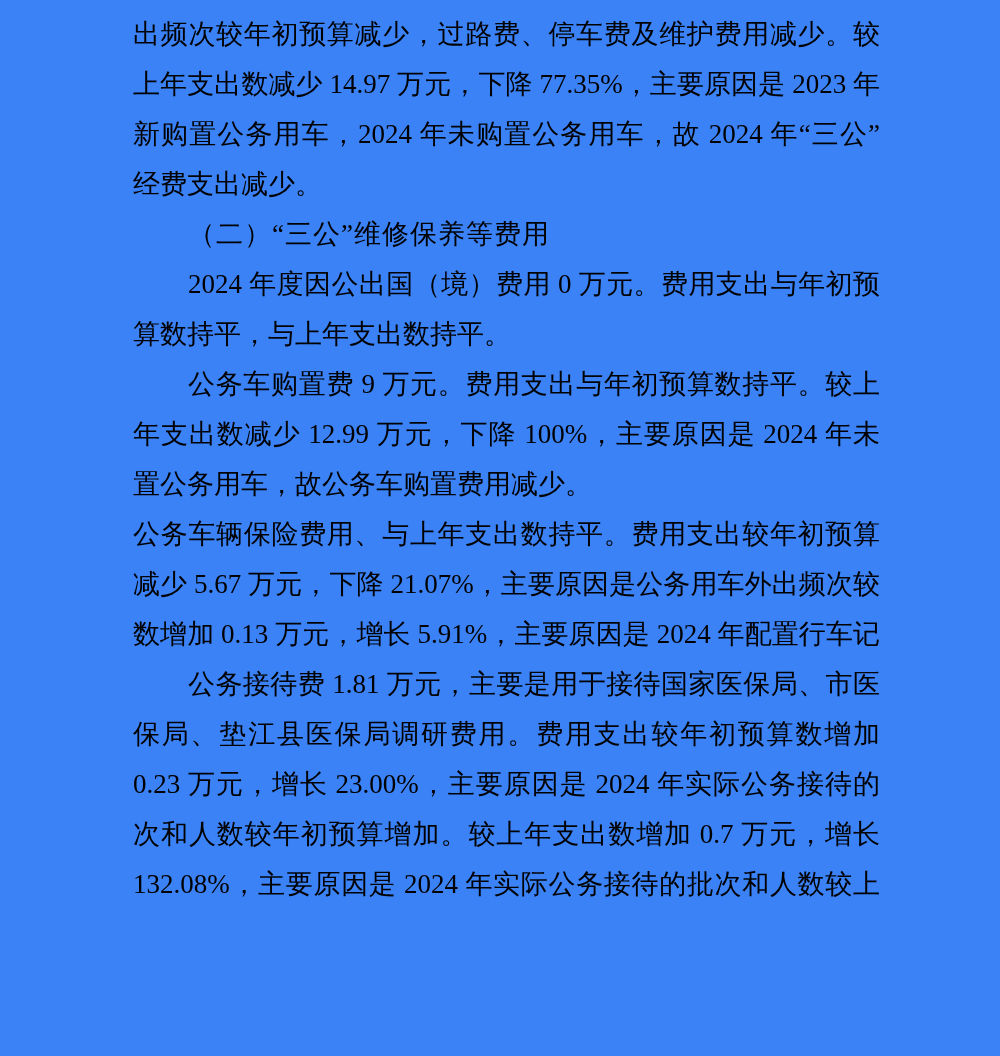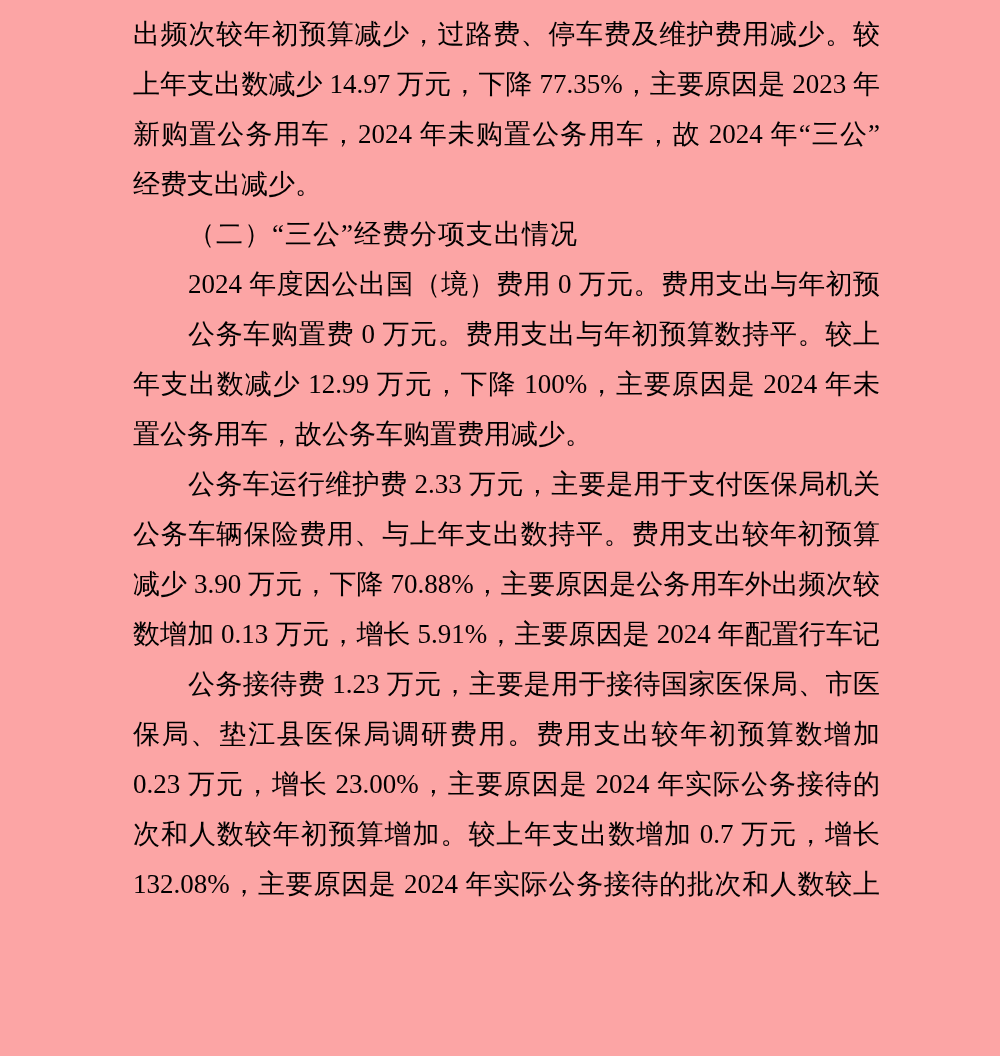--- a/index.html
+++ b/index.html
@@ -5,21 +5,21 @@
   html, body {
     margin: 0;
     padding: 0;
     background: #ffffff;
   }
   .page {
     position: relative;
     width: 1000px;
     height: 1056px;
     box-sizing: border-box;
-    background: #fca5a5;
+    background: #3b82f6;
     color: #000000;
     padding: 9px 120px 0 133px;
     overflow: hidden;
     font-family: "Liberation Serif", "DejaVu Serif", serif;
   }
   .para {
     margin: 0;
     padding: 0;
   }
   .line {
@@ -49,41 +49,41 @@
 <div class="page">
 
   <div class="para">
     <div class="line">出频次较年初预算减少，过路费、停车费及维护费用减少。较</div>
     <div class="line">上年支出数减少 14.97 万元，下降 77.35%，主要原因是 2023 年</div>
     <div class="line">新购置公务用车，2024 年未购置公务用车，故 2024 年“三公”</div>
     <div class="line last">经费支出减少。</div>
   </div>
 
   <div class="para heading">
-    <div class="line last ind">（二）“三公”经费分项支出情况</div>
+    <div class="line last ind">（二）“三公”维修保养等费用</div>
   </div>
 
   <div class="para">
     <div class="line ind">2024 年度因公出国（境）费用 0 万元。费用支出与年初预</div>
+    <div class="line last">算数持平，与上年支出数持平。</div>
   </div>
 
   <div class="para">
-    <div class="line ind">公务车购置费 0 万元。费用支出与年初预算数持平。较上</div>
+    <div class="line ind">公务车购置费 9 万元。费用支出与年初预算数持平。较上</div>
     <div class="line">年支出数减少 12.99 万元，下降 100%，主要原因是 2024 年未购</div>
     <div class="line last">置公务用车，故公务车购置费用减少。</div>
   </div>
 
   <div class="para">
-    <div class="line ind">公务车运行维护费 2.33 万元，主要是用于支付医保局机关</div>
     <div class="line">公务车辆保险费用、与上年支出数持平。费用支出较年初预算数</div>
-    <div class="line">减少 3.90 万元，下降 70.88%，主要原因是公务用车外出频次较</div>
+    <div class="line">减少 5.67 万元，下降 21.07%，主要原因是公务用车外出频次较</div>
     <div class="line">数增加 0.13 万元，增长 5.91%，主要原因是 2024 年配置行车记</div>
   </div>
 
   <div class="para">
-    <div class="line ind">公务接待费 1.23 万元，主要是用于接待国家医保局、市医</div>
+    <div class="line ind">公务接待费 1.81 万元，主要是用于接待国家医保局、市医</div>
     <div class="line">保局、垫江县医保局调研费用。费用支出较年初预算数增加</div>
     <div class="line">0.23 万元，增长 23.00%，主要原因是 2024 年实际公务接待的批</div>
     <div class="line">次和人数较年初预算增加。较上年支出数增加 0.7 万元，增长</div>
     <div class="line">132.08%，主要原因是 2024 年实际公务接待的批次和人数较上</div>
   </div>
 
 </div>
 
 </body></html>

